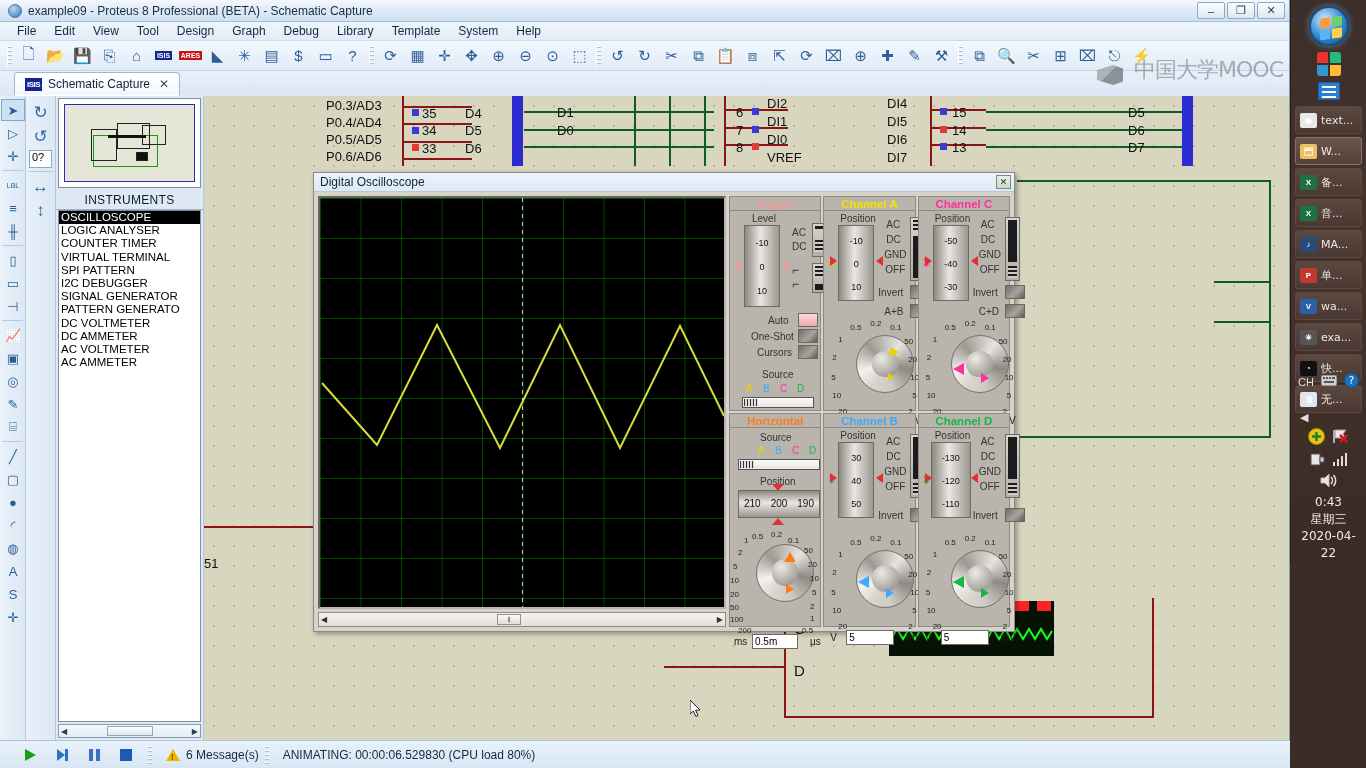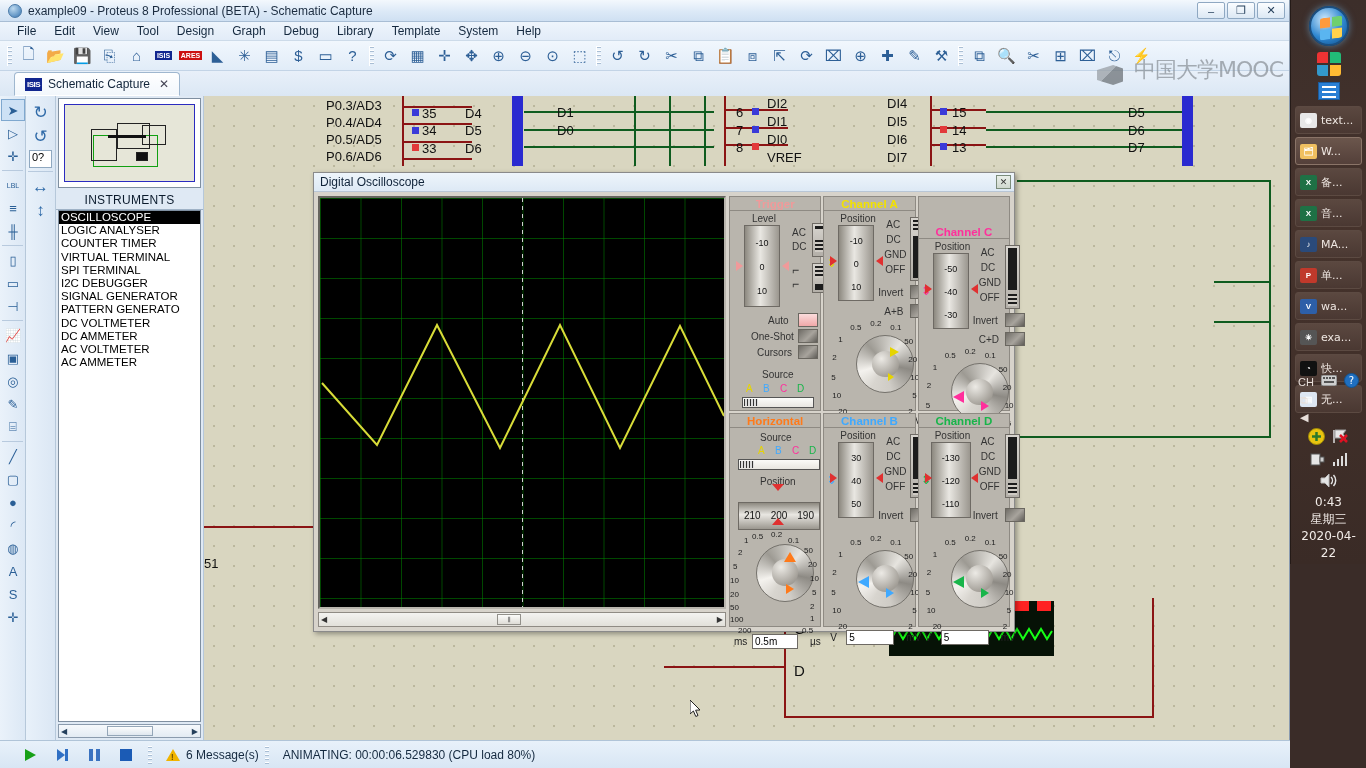--- a/index.html
+++ b/index.html
@@ -151,21 +151,21 @@
   
   .ctrls { flex:1; display:grid; grid-template-columns:1fr 1fr 1fr;
     grid-template-rows:1fr 1fr; gap:2px; }
   .cpanel { background:#b9b5ad; border:1px solid #8e8a83; display:flex;
     flex-direction:column; position:relative; }
   .cp-head { text-align:center; font-size:11.5px; font-weight:bold; padding:1px 0 0;
     font-family:"Liberation Sans",sans-serif; }
   .cp-head.trigger { color:#f09a9a; }
   .cp-head.chA { color:#f2e200; }
   .cp-head.chB { color:#3fa9ff; }
-  .cp-head.chC { color:#ff2f9c;margin-top:28px; }
+  .cp-head.chC { color:#ff2f9c; }
   .cp-head.chD { color:#18b54a; }
   .cp-head.horiz { color:#ff7a1a; }
   .cp-body { flex:1; position:relative; border-top:1px solid #8e8a83; }
 
   .lbl { position:absolute; font-size:10px; color:#333;
     font-family:"Liberation Sans",sans-serif; }
   .slidertrack { position:absolute; width:36px; background:linear-gradient(90deg,#8d8980,#e9e7e2 45%,#9b978f);
     border:1px solid #6e6a64; }
   .slidertrack .sv { position:absolute; width:100%; text-align:center; font-size:9px;
     color:#111; }
@@ -529,21 +529,21 @@
             <div class="prev-box" style="left:55%;top:62%;width:9%;height:12%;background:#111"></div>
             <div class="prev-box" style="left:33%;top:40%;width:30%;height:3%;background:#111;border:none"></div>
           </div>
         </div>
         <div class="inst-header">INSTRUMENTS</div>
         <div class="inst-list" id="instlist">
             <div class="inst-item sel">OSCILLOSCOPE</div>
             <div class="inst-item">LOGIC ANALYSER</div>
             <div class="inst-item">COUNTER TIMER</div>
             <div class="inst-item">VIRTUAL TERMINAL</div>
-            <div class="inst-item">SPI TERMINAL</div>
+            <div class="inst-item">SPI PATTERN</div>
             <div class="inst-item">I2C DEBUGGER</div>
             <div class="inst-item">SIGNAL GENERATOR</div>
             <div class="inst-item">PATTERN GENERATO</div>
             <div class="inst-item">DC VOLTMETER</div>
             <div class="inst-item">DC AMMETER</div>
             <div class="inst-item">AC VOLTMETER</div>
             <div class="inst-item">AC AMMETER</div>
           </div>
         <div class="hscroll">
           <span>◀</span>
@@ -863,21 +863,21 @@
           <div class="cp-body">
             <div class="lbl" style="left:30px;top:4px">Source</div>
             <div class="lbl" style="left:28px;top:17px;color:#e6d400">A</div>
             <div class="lbl" style="left:45px;top:17px;color:#3fa9ff">B</div>
             <div class="lbl" style="left:62px;top:17px;color:#ff2f9c">C</div>
             <div class="lbl" style="left:79px;top:17px;color:#18b54a">D</div>
             <div class="srcbar" style="left:8px;top:31px;width:82px">
                 <div class="grip"></div>
               </div>
             <div class="lbl" style="left:30px;top:48px">Position</div>
-            <div style="position:absolute;left:8px;top:74px;width:82px;height:28px;border:1px solid #6e6a64;
+            <div style="position:absolute;left:8px;top:62px;width:82px;height:28px;border:1px solid #6e6a64;
                         background:linear-gradient(#8d8980,#e9e7e2 45%,#9b978f);display:flex;align-items:center;
                         justify-content:space-around;font-size:10px;color:#111">
               <span>210</span>
               <span>200</span>
               <span>190</span>
             </div>
             <div class="ptr" style="left:42px;top:56px;border-top:7px solid #e03030;border-left:6px solid transparent;border-right:6px solid transparent"></div>
             <div class="ptr" style="left:42px;top:90px;border-bottom:7px solid #e03030;border-left:6px solid transparent;border-right:6px solid transparent"></div>
 
             <div class="knobwrap" style="left:14px;top:104px;width:84px;height:84px">

